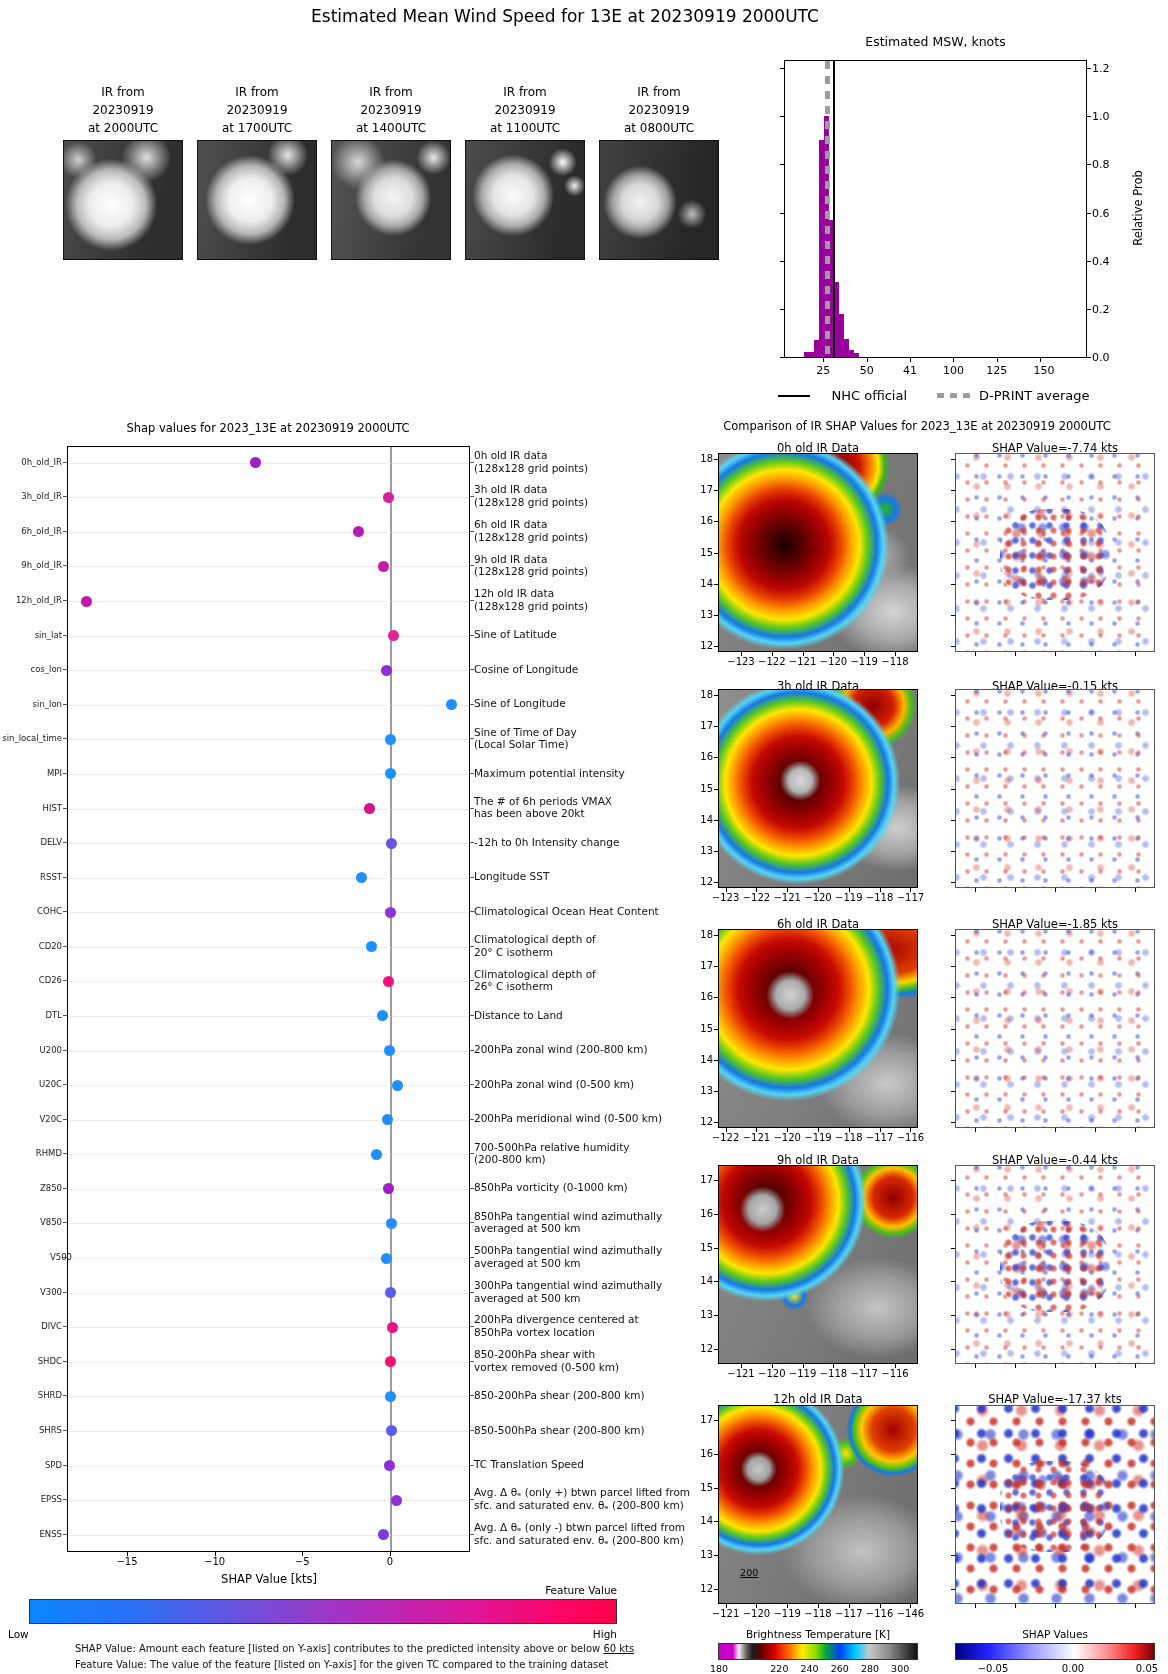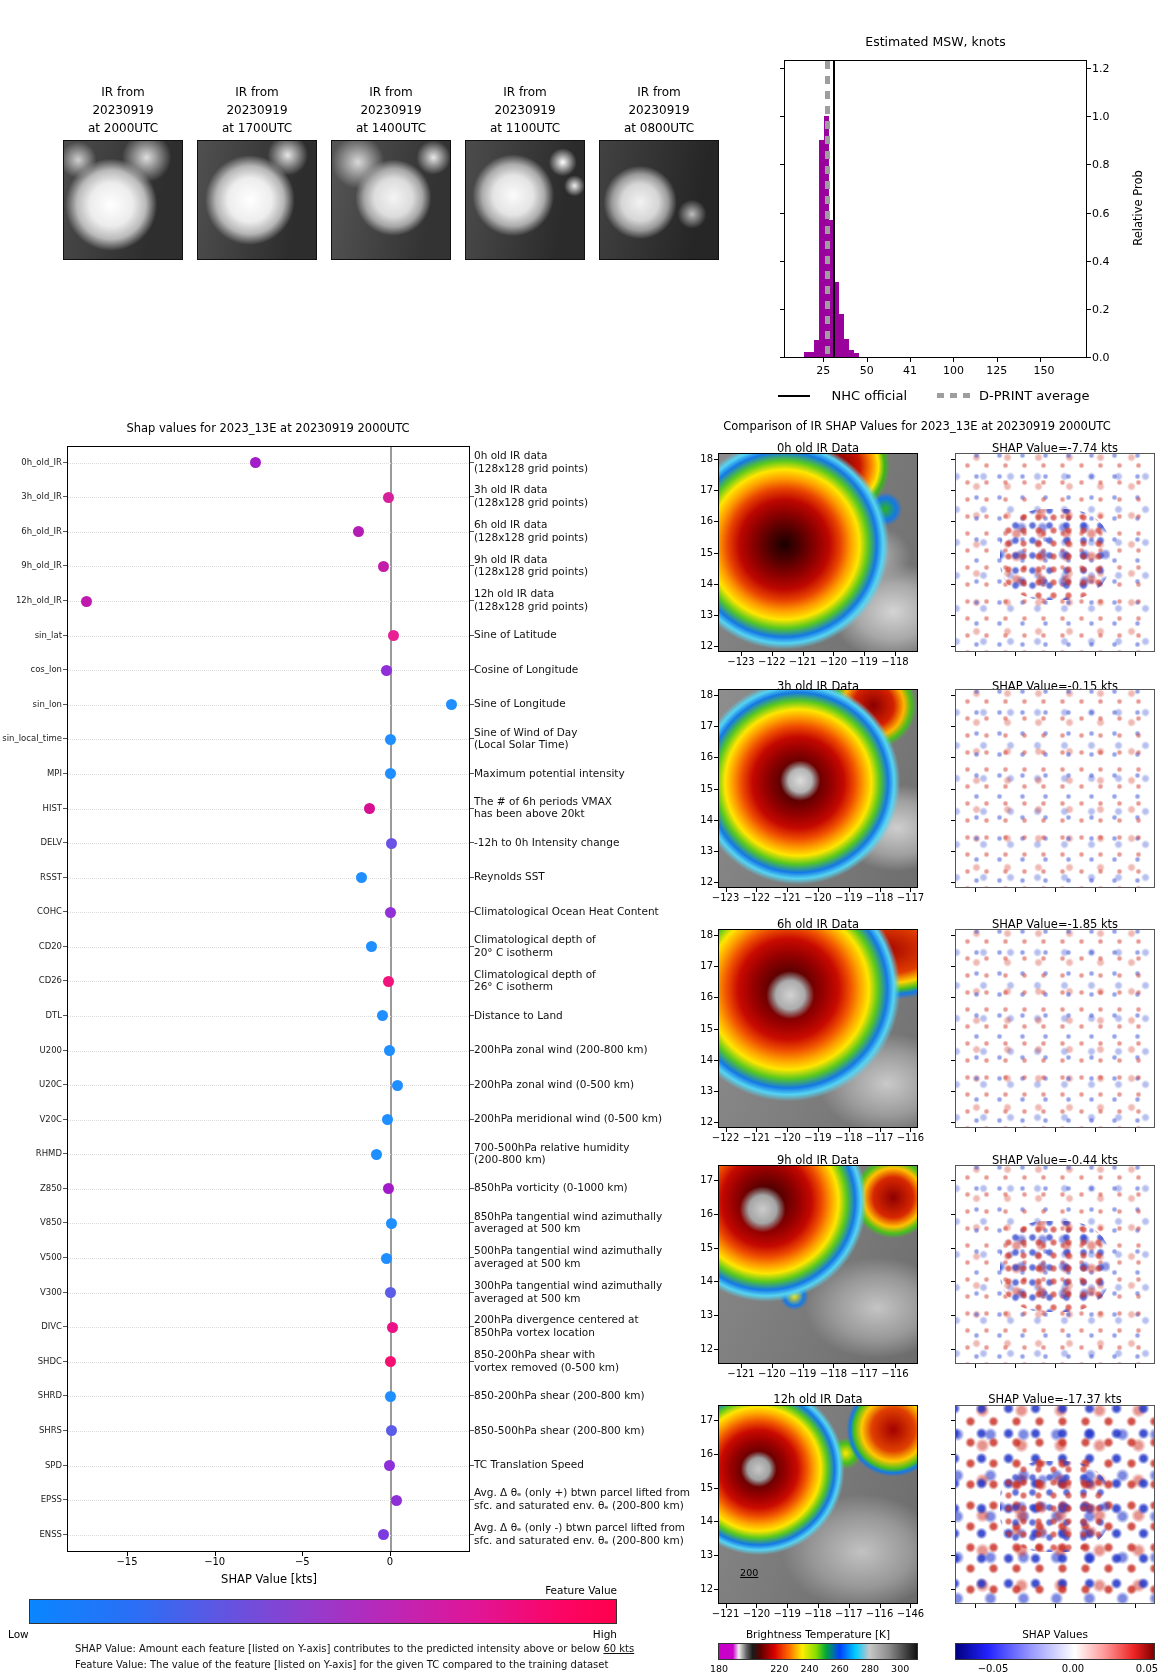--- a/index.html
+++ b/index.html
@@ -84,20 +84,21 @@
     radial-gradient(circle,rgba(205,50,40,.5) 2.6px,rgba(205,50,40,0) 6px),
     radial-gradient(circle,rgba(45,65,205,.55) 2.6px,rgba(45,65,205,0) 6px);
     background-size:15px 13px,17px 15px,25px 23px,21px 27px;
     background-position:1px 2px,7px 9px,4px 13px,11px 5px;}
   .fn{position:absolute;font-size:10px;color:#111;white-space:nowrap;}
 </style>
 </head>
 <body>
 
 <div id="root">
+  <div class="abs main-title ctr" style="left:245px;top:6px;width:640px;">Estimated Mean Wind Speed for 13E at 20230919 2000UTC</div>
 
   <div class="abs sub-title ctr" style="left:784px;top:34px;width:303px;">Estimated MSW, knots</div>
   <div id="histbox" class="plotbox" style="left:784px;top:60px;width:303px;height:298px;">
       <div class="bar" style="left: 18.5581px; width: 5.42977px; height: 4.816px; background: rgb(153, 0, 156);"></div>
       <div class="bar" style="left: 23.5879px; width: 5.42977px; height: 4.816px; background: rgb(153, 0, 156);"></div>
       <div class="bar" style="left: 28.6176px; width: 5.42977px; height: 16.856px; background: rgb(153, 0, 156);"></div>
       <div class="bar" style="left: 33.6474px; width: 5.42977px; height: 216.72px; background: rgb(153, 0, 156);"></div>
       <div class="bar" style="left: 38.6772px; width: 5.42977px; height: 240.8px; background: rgb(153, 0, 156);"></div>
       <div class="bar" style="left: 43.7069px; width: 5.42977px; height: 137.256px; background: rgb(153, 0, 156);"></div>
       <div class="bar" style="left: 48.7367px; width: 5.42977px; height: 74.648px; background: rgb(153, 0, 156);"></div>
@@ -318,21 +319,21 @@
     <div style="position: absolute; left: 63px; top: 703.76px; width: 4px; height: 1px; background: rgb(85, 85, 85);"></div>
     <div style="position: absolute; left: 470px; top: 703.76px; width: 4px; height: 1px; background: rgb(85, 85, 85);"></div>
     <div class="feat-label" style="left: 0px; top: 698.76px; width: 62px; padding-right: 2px;">sin_lon</div>
     <div class="desc" style="left: 474px; top: 697.36px;">
       <div>Sine of Longitude</div>
     </div>
     <div style="position: absolute; left: 63px; top: 738.34px; width: 4px; height: 1px; background: rgb(85, 85, 85);"></div>
     <div style="position: absolute; left: 470px; top: 738.34px; width: 4px; height: 1px; background: rgb(85, 85, 85);"></div>
     <div class="feat-label" style="left: 0px; top: 733.34px; width: 62px; padding-right: 2px;">sin_local_time</div>
     <div class="desc" style="left: 474px; top: 725.54px;">
-      <div>Sine of Wind of Day</div>
+      <div>Sine of Time of Day</div>
       <div>(Local Solar Time)</div>
     </div>
     <div style="position: absolute; left: 63px; top: 772.92px; width: 4px; height: 1px; background: rgb(85, 85, 85);"></div>
     <div style="position: absolute; left: 470px; top: 772.92px; width: 4px; height: 1px; background: rgb(85, 85, 85);"></div>
     <div class="feat-label" style="left: 0px; top: 767.92px; width: 62px; padding-right: 2px;">MPI</div>
     <div class="desc" style="left: 474px; top: 766.52px;">
       <div>Maximum potential intensity</div>
     </div>
     <div style="position: absolute; left: 63px; top: 807.5px; width: 4px; height: 1px; background: rgb(85, 85, 85);"></div>
     <div style="position: absolute; left: 470px; top: 807.5px; width: 4px; height: 1px; background: rgb(85, 85, 85);"></div>
@@ -344,21 +345,21 @@
     <div style="position: absolute; left: 63px; top: 842.08px; width: 4px; height: 1px; background: rgb(85, 85, 85);"></div>
     <div style="position: absolute; left: 470px; top: 842.08px; width: 4px; height: 1px; background: rgb(85, 85, 85);"></div>
     <div class="feat-label" style="left: 0px; top: 837.08px; width: 62px; padding-right: 2px;">DELV</div>
     <div class="desc" style="left: 474px; top: 835.68px;">
       <div>-12h to 0h Intensity change</div>
     </div>
     <div style="position: absolute; left: 63px; top: 876.66px; width: 4px; height: 1px; background: rgb(85, 85, 85);"></div>
     <div style="position: absolute; left: 470px; top: 876.66px; width: 4px; height: 1px; background: rgb(85, 85, 85);"></div>
     <div class="feat-label" style="left: 0px; top: 871.66px; width: 62px; padding-right: 2px;">RSST</div>
     <div class="desc" style="left: 474px; top: 870.26px;">
-      <div>Reynolds SST</div>
+      <div>Longitude SST</div>
     </div>
     <div style="position: absolute; left: 63px; top: 911.24px; width: 4px; height: 1px; background: rgb(85, 85, 85);"></div>
     <div style="position: absolute; left: 470px; top: 911.24px; width: 4px; height: 1px; background: rgb(85, 85, 85);"></div>
     <div class="feat-label" style="left: 0px; top: 906.24px; width: 62px; padding-right: 2px;">COHC</div>
     <div class="desc" style="left: 474px; top: 904.84px;">
       <div>Climatological Ocean Heat Content</div>
     </div>
     <div style="position: absolute; left: 63px; top: 945.82px; width: 4px; height: 1px; background: rgb(85, 85, 85);"></div>
     <div style="position: absolute; left: 470px; top: 945.82px; width: 4px; height: 1px; background: rgb(85, 85, 85);"></div>
     <div class="feat-label" style="left: 0px; top: 940.82px; width: 62px; padding-right: 2px;">CD20</div>
@@ -412,21 +413,21 @@
     </div>
     <div style="position: absolute; left: 63px; top: 1222.46px; width: 4px; height: 1px; background: rgb(85, 85, 85);"></div>
     <div style="position: absolute; left: 470px; top: 1222.46px; width: 4px; height: 1px; background: rgb(85, 85, 85);"></div>
     <div class="feat-label" style="left: 0px; top: 1217.46px; width: 62px; padding-right: 2px;">V850</div>
     <div class="desc" style="left: 474px; top: 1209.66px;">
       <div>850hPa tangential wind azimuthally</div>
       <div>averaged at 500 km</div>
     </div>
     <div style="position: absolute; left: 63px; top: 1257.04px; width: 4px; height: 1px; background: rgb(85, 85, 85);"></div>
     <div style="position: absolute; left: 470px; top: 1257.04px; width: 4px; height: 1px; background: rgb(85, 85, 85);"></div>
-    <div class="feat-label" style="left: 0px; top: 1252.04px; width: 62px; padding-right: 2px;">V500</div>
+    <div class="feat-label" style="left: 10px; top: 1252.04px; width: 62px; padding-right: 2px;">V500</div>
     <div class="desc" style="left: 474px; top: 1244.24px;">
       <div>500hPa tangential wind azimuthally</div>
       <div>averaged at 500 km</div>
     </div>
     <div style="position: absolute; left: 63px; top: 1291.62px; width: 4px; height: 1px; background: rgb(85, 85, 85);"></div>
     <div style="position: absolute; left: 470px; top: 1291.62px; width: 4px; height: 1px; background: rgb(85, 85, 85);"></div>
     <div class="feat-label" style="left: 0px; top: 1286.62px; width: 62px; padding-right: 2px;">V300</div>
     <div class="desc" style="left: 474px; top: 1278.82px;">
       <div>300hPa tangential wind azimuthally</div>
       <div>averaged at 500 km</div>

